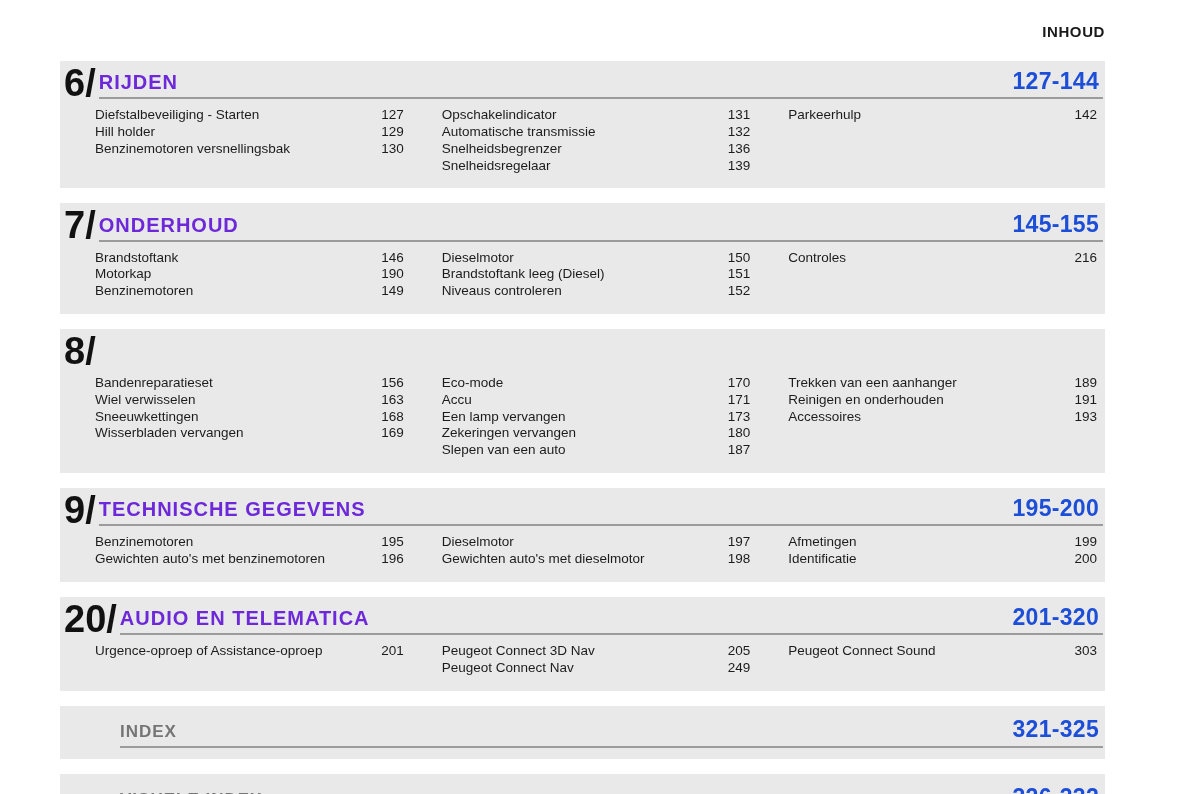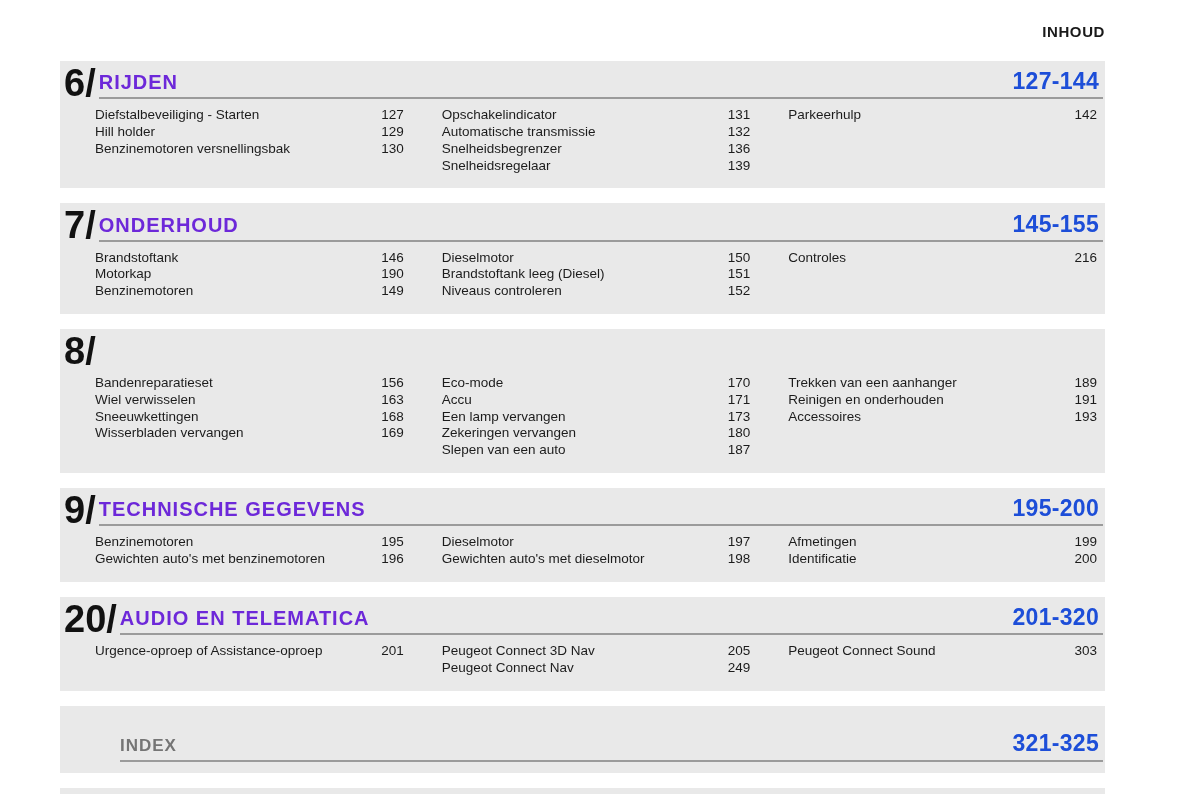--- a/index.html
+++ b/index.html
@@ -80,21 +80,21 @@
     font-size: 13.5px;
     line-height: 16.8px;
     color: #1c1c1c;
   }
   .toc-label { white-space: nowrap; }
   .toc-page { margin-left: 10px; white-space: nowrap; }
 
   .index-section {
     background: #e9e9e9;
     margin: 0 86px 15px 60px;
-    padding: 24px 0 11px 0;
+    padding: 10px 0 11px 0;
   }
   .index-head-row {
     display: flex;
     justify-content: space-between;
     align-items: baseline;
     padding: 0 6px 3px 60px;
   }
   .index-title {
     font-size: 17px;
     font-weight: 700;

